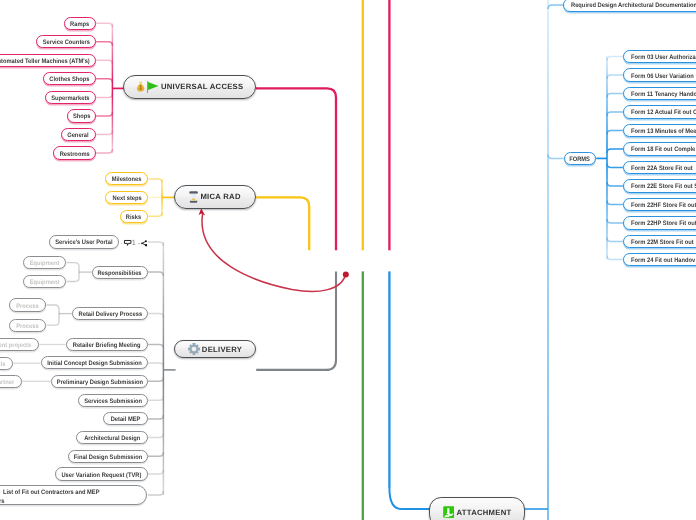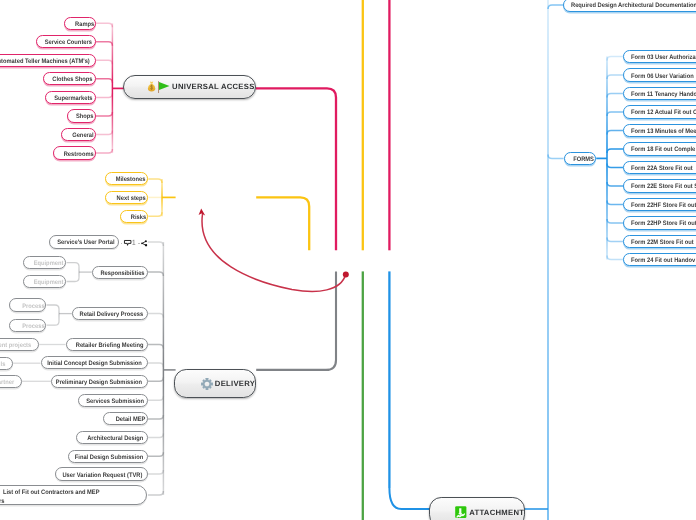--- a/index.html
+++ b/index.html
@@ -3,21 +3,21 @@
 <meta charset="utf-8">
 <title>decoration handbook mind map</title>
 <style>
 html,body{margin:0;padding:0;background:#fff;}
 body{width:696px;height:520px;overflow:hidden;position:relative;
      font-family:"Liberation Sans",sans-serif;
      -webkit-font-smoothing:antialiased;text-rendering:geometricPrecision;}
 #stage{position:absolute;left:0;top:0;width:696px;height:520px;overflow:hidden;background:#fff;}
 svg#links{position:absolute;left:0;top:0;}
 .node{position:absolute;box-sizing:border-box;display:flex;align-items:center;
-      justify-content:flex-end;white-space:nowrap;border-radius:999px;}
+      justify-content:center;white-space:nowrap;border-radius:999px;}
 .tx{display:inline-block;transform:scaleX(.9);transform-origin:center center;
     -webkit-font-smoothing:antialiased;backface-visibility:hidden;}
 .leaf .tx{transform:scaleX(.9) translateY(0.5px);}
 .leaf.two .tx{transform:scaleX(.9);transform-origin:left center;}
 .tx.lft{transform:scaleX(.9) translateY(0.5px);transform-origin:left center;}
 .tx.rgt{transform:scaleX(.9) translateY(0.5px);transform-origin:right center;}
 .leaf{border:1.3px solid #8a8d91;background:#fff;color:#3b3b3b;
       font-size:6.4px;font-weight:700;
       box-shadow:0 1.4px 0 rgba(0,0,0,0.10);}
 .leaf.pink{box-shadow:0 1.6px 0 rgba(224,37,106,0.38);}
@@ -224,20 +224,31 @@
     </div>
 <div class="node leaf yellow" style="left:105.2px;top:172.2px;width:43.1px;height:13.3px;">
       <span class="tx">Milestones</span>
     </div>
 <div class="node leaf yellow" style="left:105.2px;top:190.8px;width:43.1px;height:13.3px;">
       <span class="tx">Next steps</span>
     </div>
 <div class="node leaf yellow" style="left:119.5px;top:209.5px;width:28.8px;height:13.3px;">
       <span class="tx">Risks</span>
     </div>
+<div class="node big" style="left:173.6px;top:185.2px;width:82.6px;height:23.6px">
+      <span class="ic">
+        <svg viewBox="0 0 18 24" width="9.2" height="12.3" style="display:block">
+          <rect x="0.6" y="0.2" width="16.8" height="5.0" rx="2.4" fill="#555c6b"></rect>
+          <rect x="1.6" y="18.4" width="14.8" height="4.6" rx="2.2" fill="#555c6b"></rect>
+          <path d="M3.4 5.1 L14.6 5.1 L14.6 6.6 Q14.6 10.7 9 12.0 Q14.6 13.3 14.6 17.4 L14.6 18.9 L3.4 18.9 L3.4 17.4 Q3.4 13.3 9 12.0 Q3.4 10.7 3.4 6.6 Z" fill="#e3ecf4"></path>
+          <path d="M4.9 18.8 Q5.5 14.6 9 13.6 Q12.5 14.6 13.1 18.8 Z" fill="#f2c14c"></path>
+        </svg>
+      </span>
+      <span class="tx">MICA RAD</span>
+    </div>
 <div class="node leaf " style="left:48.9px;top:235.3px;width:69.7px;height:13.3px;">
       <span class="tx">Service's User Portal</span>
     </div>
 <div class="node leaf " style="left:91.8px;top:265.5px;width:56.1px;height:13.3px;">
       <span class="tx">Responsibilities</span>
     </div>
 <div class="node leaf " style="left:71.9px;top:307.0px;width:76.0px;height:13.3px;">
       <span class="tx">Retail Delivery Process</span>
     </div>
 <div class="node leaf " style="left:65.6px;top:337.9px;width:82.3px;height:13.3px;">
@@ -282,21 +293,21 @@
     </div>
 <div class="node leaf dim" style="left:-20.8px;top:337.9px;width:60.0px;height:13.3px;justify-content:flex-end;padding-right:7.0px;">
       <span class="tx rgt">ent projects</span>
     </div>
 <div class="node leaf dim" style="left:-20.9px;top:356.6px;width:34.0px;height:13.3px;justify-content:flex-end;padding-right:7.0px;">
       <span class="tx rgt">ls</span>
     </div>
 <div class="node leaf dim" style="left:-23.1px;top:374.7px;width:45.0px;height:13.3px;justify-content:flex-end;padding-right:7.0px;">
       <span class="tx rgt">artner</span>
     </div>
-<div class="node big" style="left:173.6px;top:369px;width:82.6px;height:29px">
+<div class="node big" style="left:173.6px;top:340px;width:82.6px;height:18px">
       <span class="ic">
         <svg viewBox="0 0 24 24" width="12.0" height="12.0" style="display:block">
           <g fill="#92a9b7">
             <rect x="9.20" y="0.10" width="5.60" height="4.20" rx="0.4" transform="rotate(0 12 12)"></rect>
             <rect x="9.70" y="0.70" width="4.60" height="3.40" rx="0.4" transform="rotate(45 12 12)"></rect>
             <rect x="9.20" y="0.10" width="5.60" height="4.20" rx="0.4" transform="rotate(90 12 12)"></rect>
             <rect x="9.70" y="0.70" width="4.60" height="3.40" rx="0.4" transform="rotate(135 12 12)"></rect>
             <rect x="9.20" y="0.10" width="5.60" height="4.20" rx="0.4" transform="rotate(180 12 12)"></rect>
             <rect x="9.70" y="0.70" width="4.60" height="3.40" rx="0.4" transform="rotate(225 12 12)"></rect>
             <rect x="9.20" y="0.10" width="5.60" height="4.20" rx="0.4" transform="rotate(270 12 12)"></rect>

